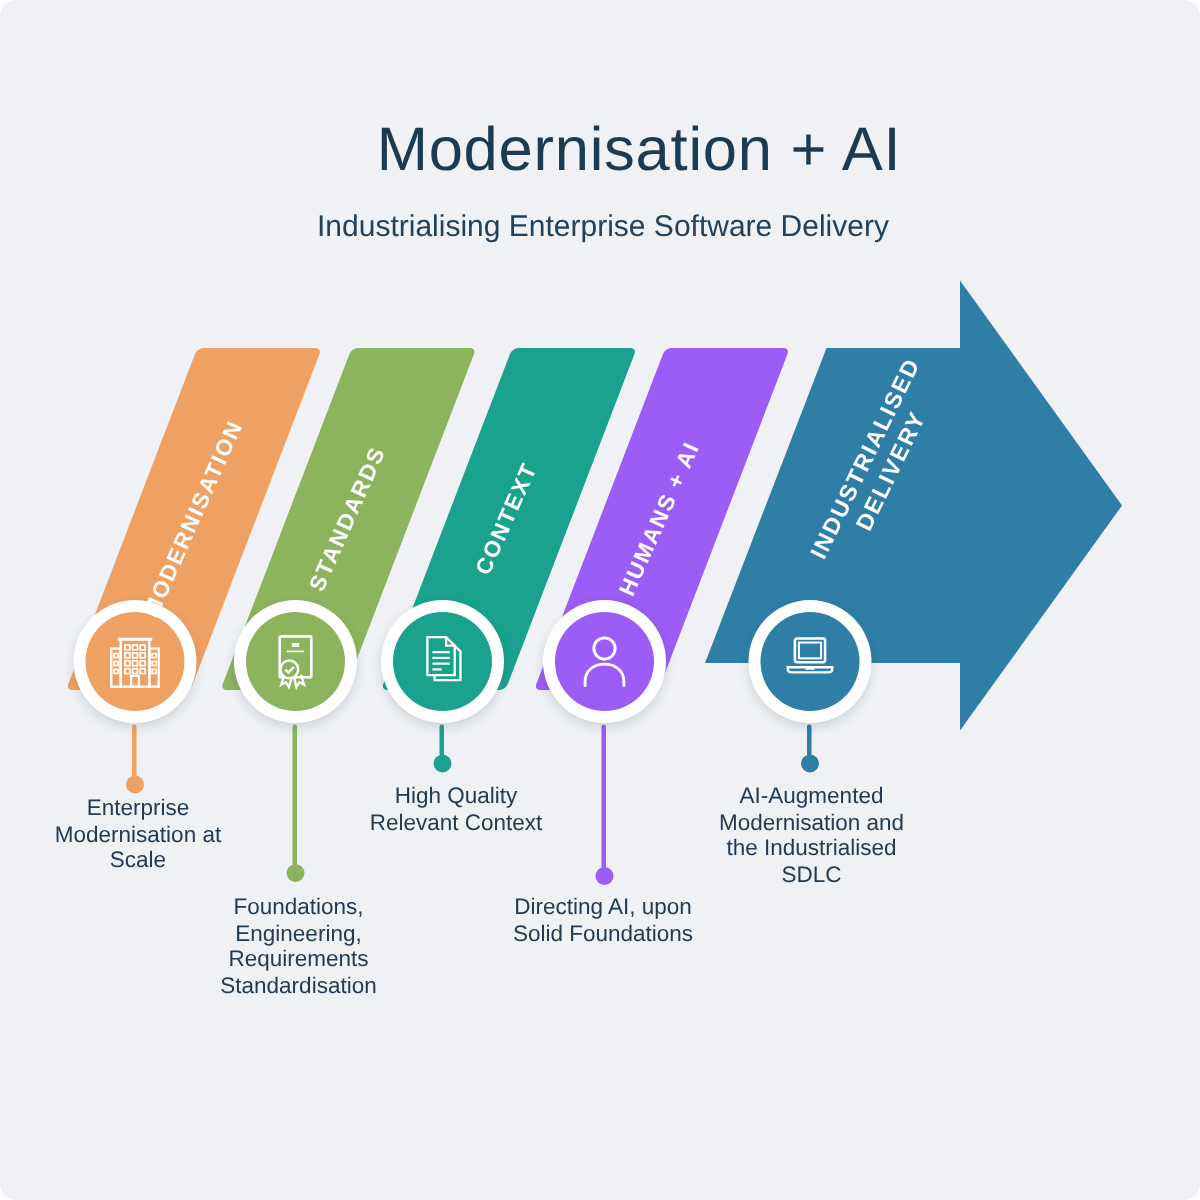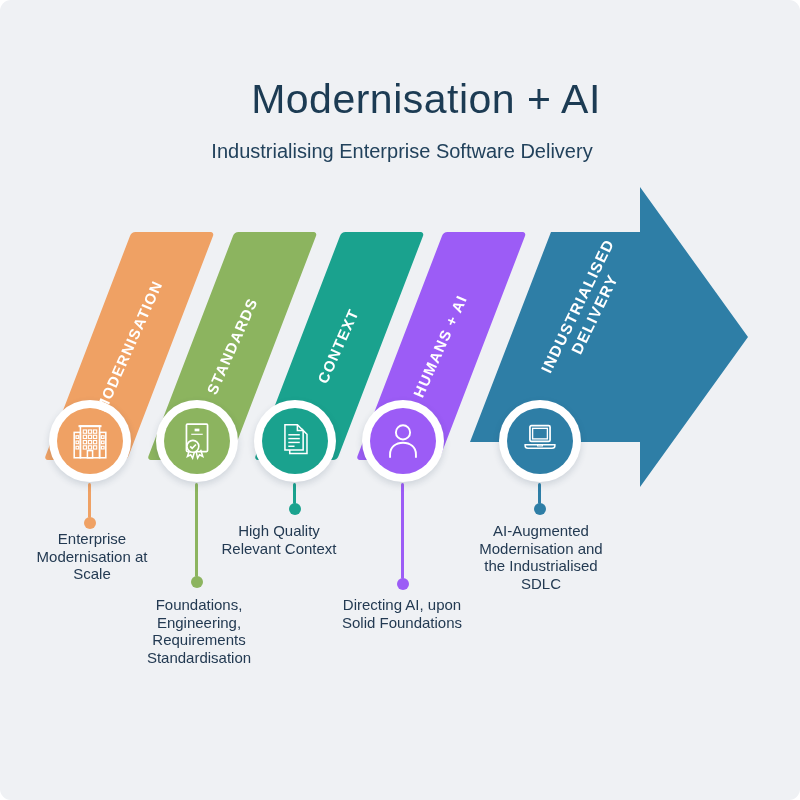--- a/index.html
+++ b/index.html
@@ -85,21 +85,21 @@
   .dot.s4{left:534px;top:503px}
   
   .caption{
     position:absolute;width:190px;
     transform:translateX(-50%);
     text-align:center;white-space:pre-line;
     font-size:15px;line-height:17.5px;color:#233A52;
   }
   .caption.s0{left:92px;top:530px}
   .caption.s1{left:199px;top:596px}
-  .caption.s2{left:279px;top:522px}
+  .caption.s2{left:304px;top:522px}
   .caption.s3{left:402px;top:596px}
   .caption.s4{left:541px;top:522px}
   
   .ic{stroke:#fff;fill:none;}
 </style>
 </head>
 <body>
 
 <div class="canvas">
 

